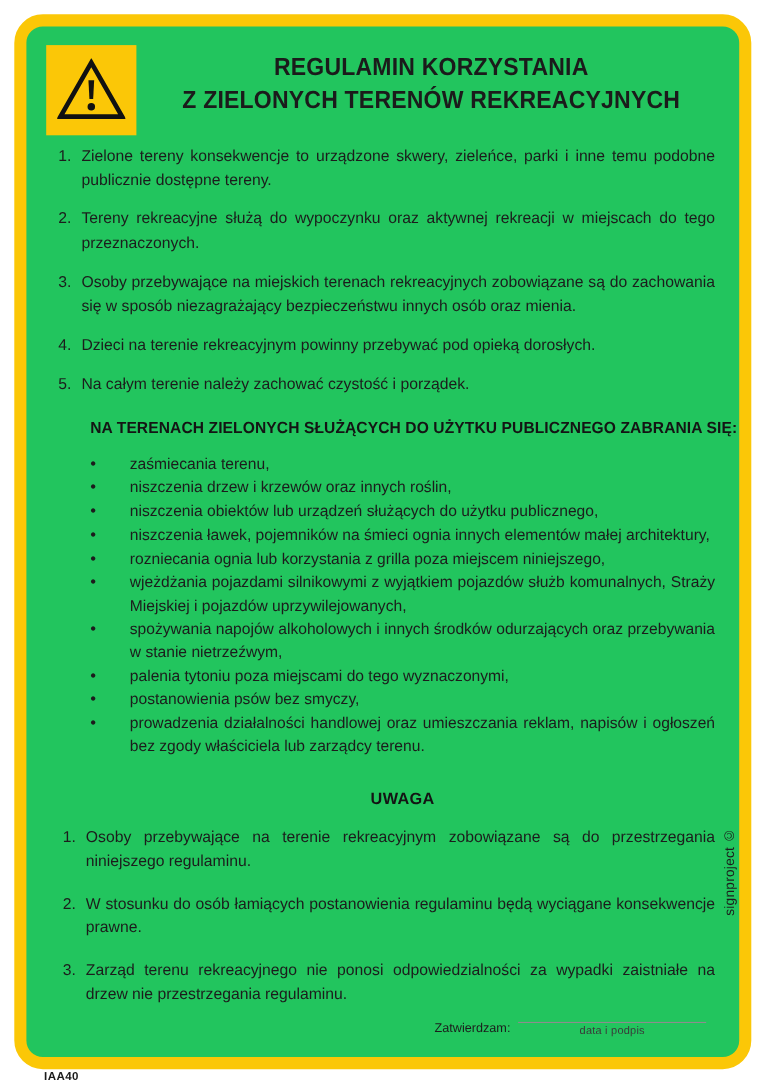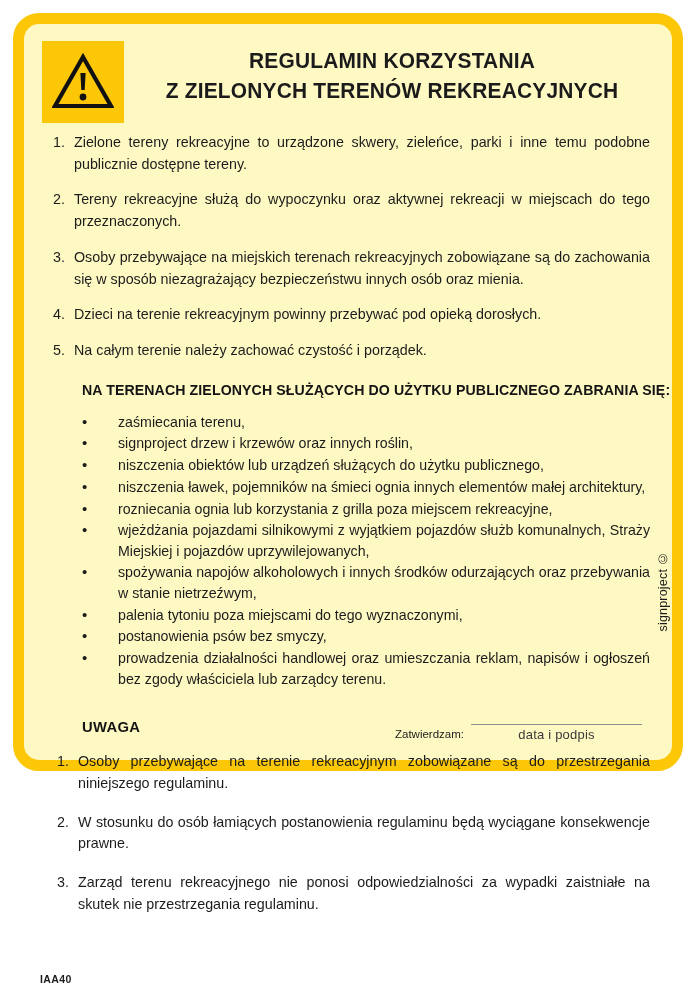--- a/index.html
+++ b/index.html
@@ -14,25 +14,25 @@
     font-family: "Liberation Sans", sans-serif;
     overflow: hidden;
   }
 
   
   #sign-frame {
     position: absolute;
     left: 13px;
     top: 13px;
     width: 670px;
-    height: 758px;
+    height: 959px;
     box-sizing: border-box;
     border: 11px solid #FBC707;
     border-radius: 26px;
-    background: #fef9c3;
+    background: #22c55e;
   }
 
   
   #header {
     position: absolute;
     left: 0;
     top: 0;
     right: 0;
     height: 100px;
     display: flex;
@@ -141,20 +141,21 @@
   }
 
   
   .uwaga-heading {
     font-family: "Liberation Sans Narrow", "Liberation Sans", sans-serif;
     font-weight: bold;
     font-size: 14.8px;
     color: #141414;
     margin: 30px 0 16px 34px;
     letter-spacing: 0.3px;
+    text-align: center;
   }
 
   .num-list.uwaga .num-item { margin-bottom: 17px; }
   .num-list.uwaga .num-item .num { flex: 0 0 30px; }
 
   
   #approval {
     position: absolute;
     left: 330px;
     right: 30px;
@@ -173,21 +174,21 @@
     flex: 1 1 auto;
     margin-left: 7px;
     text-align: center;
   }
   #approval-rule {
     height: 1px;
     background: #8d8d8d;
     width: 100%;
   }
   #approval-caption {
-    font-size: 13px;
+    font-size: 10px;
     color: #3a3a3a;
     margin-top: 2px;
     letter-spacing: 0.2px;
   }
 
   
   #brand {
     position: absolute;
     right: 2px;
     bottom: 128px;
@@ -230,21 +231,21 @@
       <div class="title-line">Z ZIELONYCH TERENÓW REKREACYJNYCH</div>
     </div>
 
   </div>
 
   <div id="content">
 
     <ol class="num-list" id="rules-list">
         <li class="num-item">
           <span class="num">1.</span>
-          <span class="txt">Zielone tereny rekreacyjne to urządzone skwery, zieleńce, parki i inne temu podobne publicznie dostępne tereny.</span>
+          <span class="txt">Zielone tereny konsekwencje to urządzone skwery, zieleńce, parki i inne temu podobne publicznie dostępne tereny.</span>
         </li>
         <li class="num-item">
           <span class="num">2.</span>
           <span class="txt">Tereny rekreacyjne służą do wypoczynku oraz aktywnej rekreacji w miejscach do tego przeznaczonych.</span>
         </li>
         <li class="num-item">
           <span class="num">3.</span>
           <span class="txt">Osoby przebywające na miejskich terenach rekreacyjnych zobowiązane są do zachowania się w sposób niezagrażający bezpieczeństwu innych osób oraz mienia.</span>
         </li>
         <li class="num-item">
@@ -259,33 +260,33 @@
 
     <div class="sub-heading">NA TERENACH ZIELONYCH SŁUŻĄCYCH DO UŻYTKU PUBLICZNEGO ZABRANIA SIĘ:</div>
 
     <ul class="bullet-list" id="prohibitions-list">
         <li class="bullet-item">
           <span class="dot">•</span>
           <span class="txt">zaśmiecania terenu,</span>
         </li>
         <li class="bullet-item">
           <span class="dot">•</span>
-          <span class="txt">signproject drzew i krzewów oraz innych roślin,</span>
+          <span class="txt">niszczenia drzew i krzewów oraz innych roślin,</span>
         </li>
         <li class="bullet-item">
           <span class="dot">•</span>
           <span class="txt">niszczenia obiektów lub urządzeń służących do użytku publicznego,</span>
         </li>
         <li class="bullet-item">
           <span class="dot">•</span>
           <span class="txt">niszczenia ławek, pojemników na śmieci ognia innych elementów małej architektury,</span>
         </li>
         <li class="bullet-item">
           <span class="dot">•</span>
-          <span class="txt">rozniecania ognia lub korzystania z grilla poza miejscem rekreacyjne,</span>
+          <span class="txt">rozniecania ognia lub korzystania z grilla poza miejscem niniejszego,</span>
         </li>
         <li class="bullet-item">
           <span class="dot">•</span>
           <span class="txt">wjeżdżania pojazdami silnikowymi z wyjątkiem pojazdów służb komunalnych, Straży Miejskiej i pojazdów uprzywilejowanych,</span>
         </li>
         <li class="bullet-item">
           <span class="dot">•</span>
           <span class="txt">spożywania napojów alkoholowych i innych środków odurzających oraz przebywania w stanie nietrzeźwym,</span>
         </li>
         <li class="bullet-item">
@@ -308,21 +309,21 @@
         <li class="num-item">
           <span class="num">1.</span>
           <span class="txt">Osoby przebywające na terenie rekreacyjnym zobowiązane są do przestrzegania niniejszego regulaminu.</span>
         </li>
         <li class="num-item">
           <span class="num">2.</span>
           <span class="txt">W stosunku do osób łamiących postanowienia regulaminu będą wyciągane konsekwencje prawne.</span>
         </li>
         <li class="num-item">
           <span class="num">3.</span>
-          <span class="txt">Zarząd terenu rekreacyjnego nie ponosi odpowiedzialności za wypadki zaistniałe na skutek nie przestrzegania regulaminu.</span>
+          <span class="txt">Zarząd terenu rekreacyjnego nie ponosi odpowiedzialności za wypadki zaistniałe na drzew nie przestrzegania regulaminu.</span>
         </li>
       </ol>
 
   </div>
 
   <div id="brand">signproject ©</div>
 
   <div id="approval">
     <div id="approval-label">Zatwierdzam:</div>
     <div id="approval-field">

